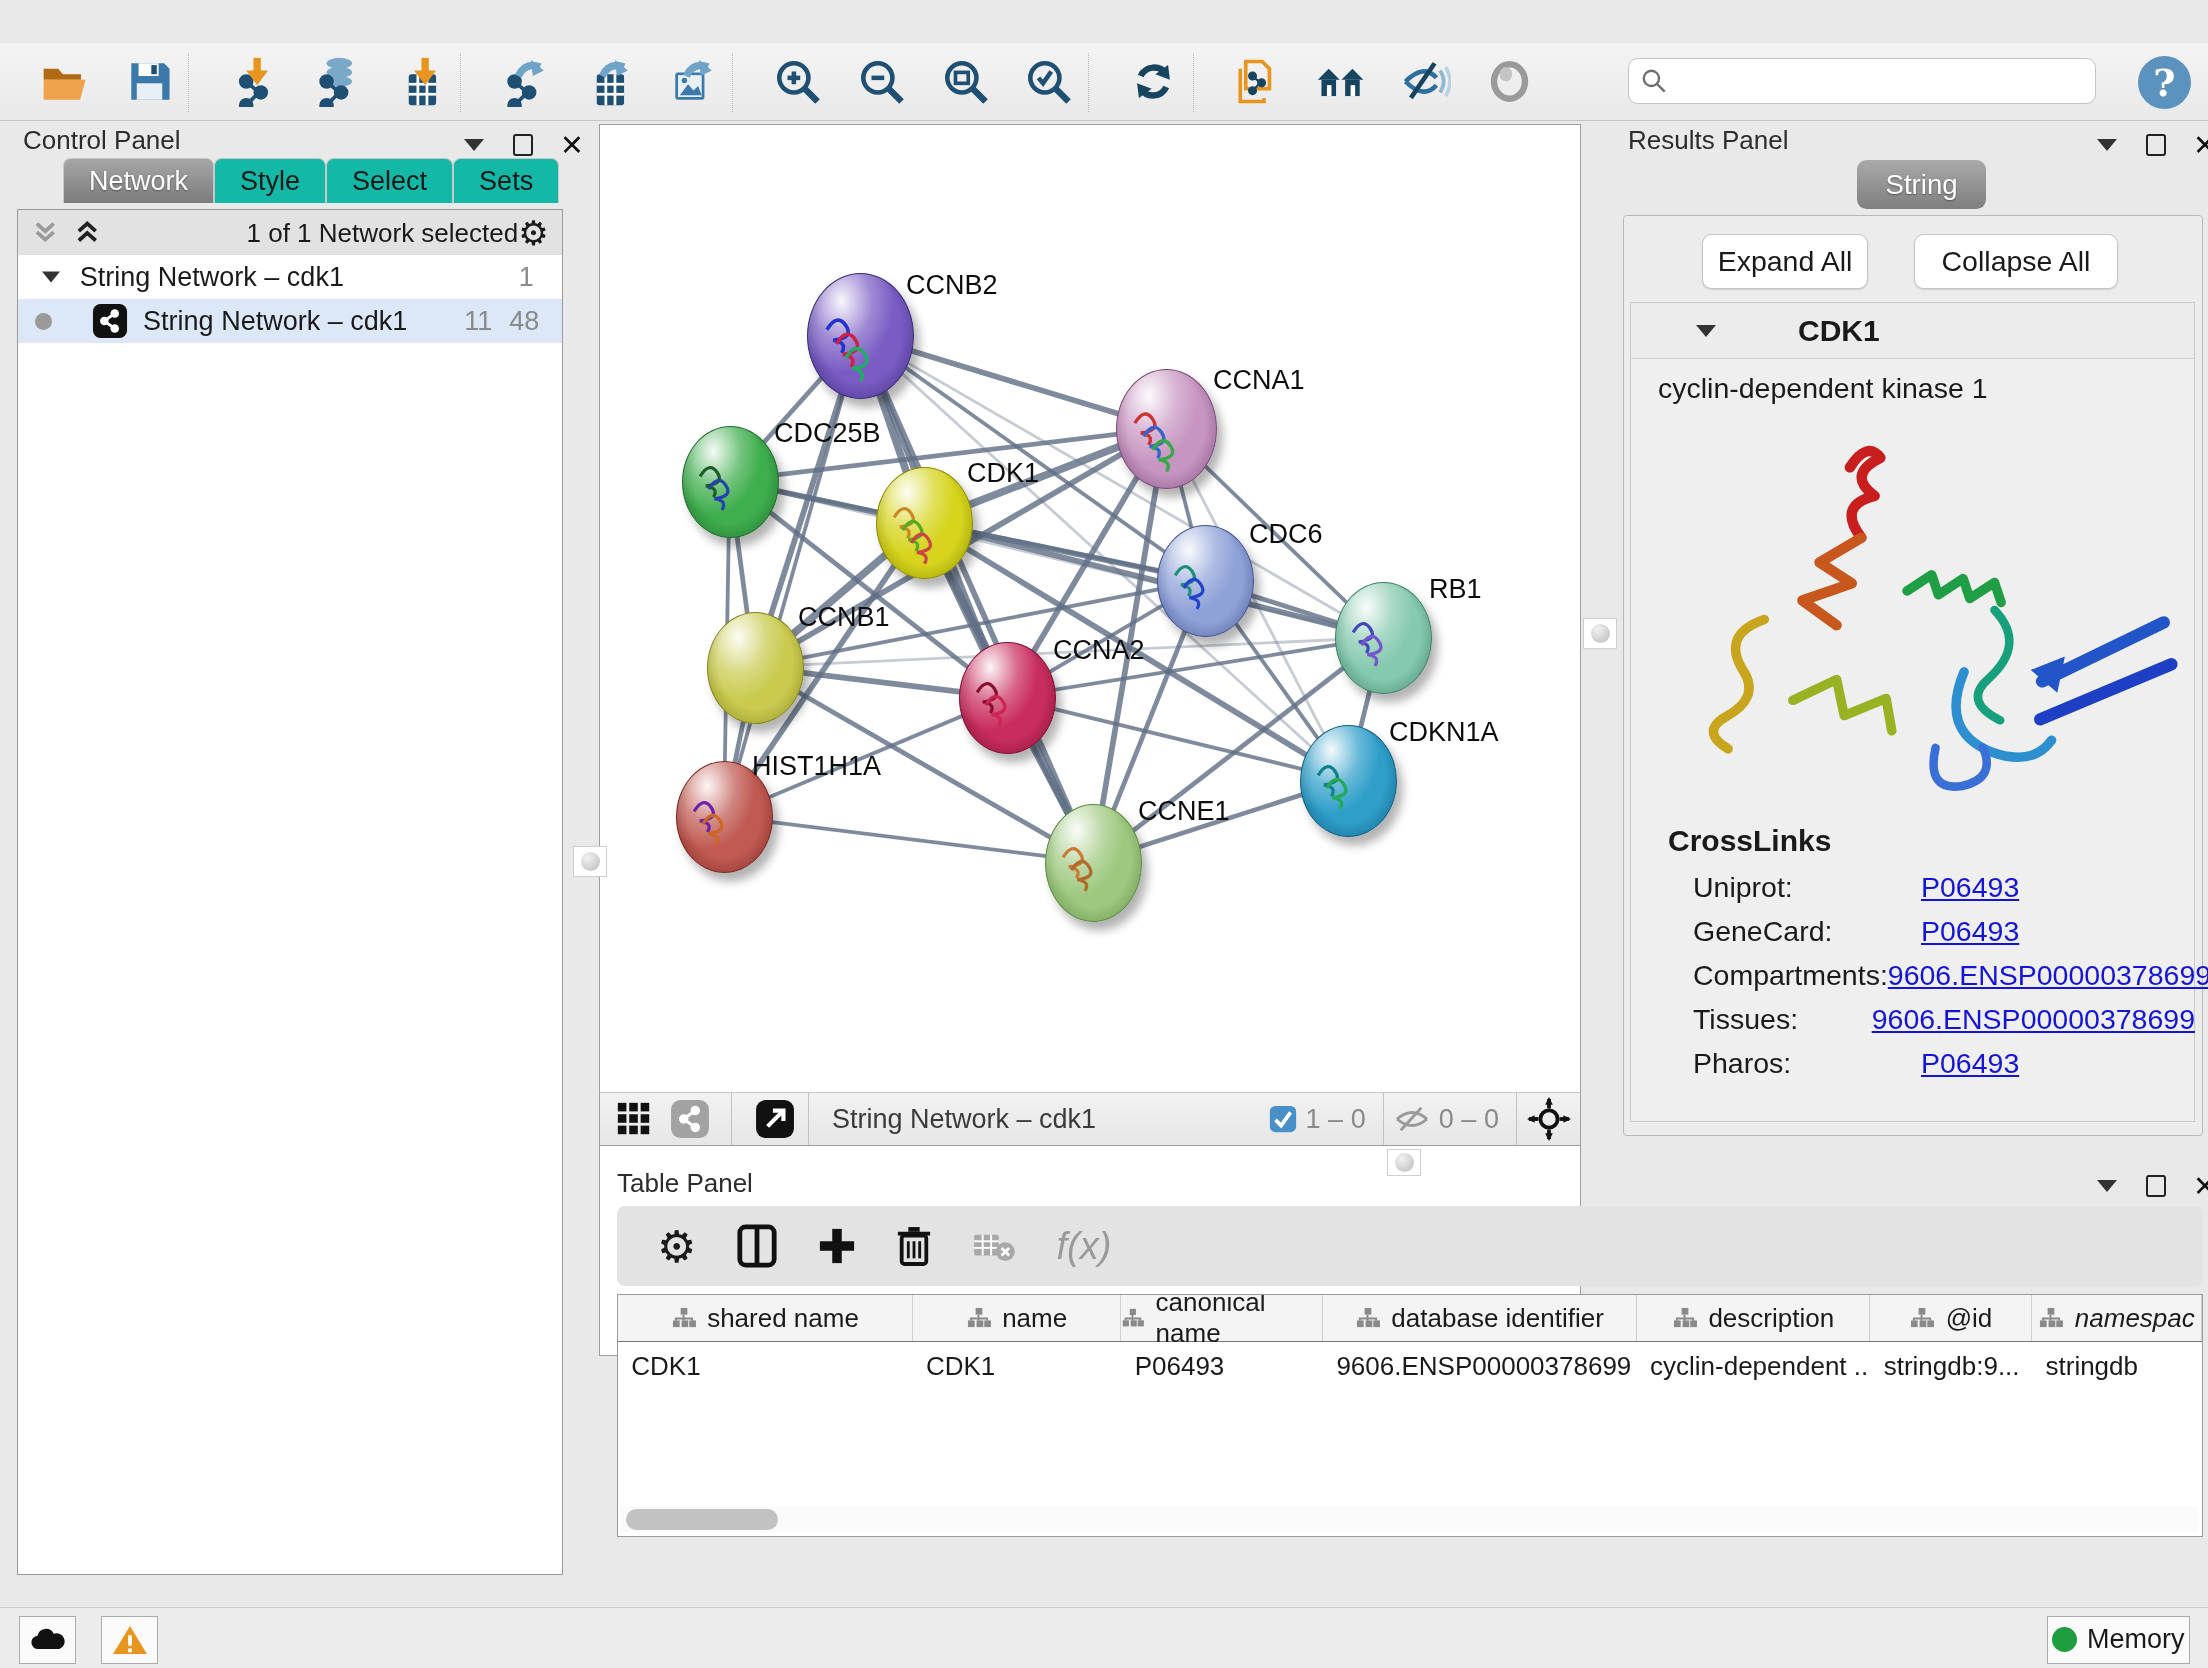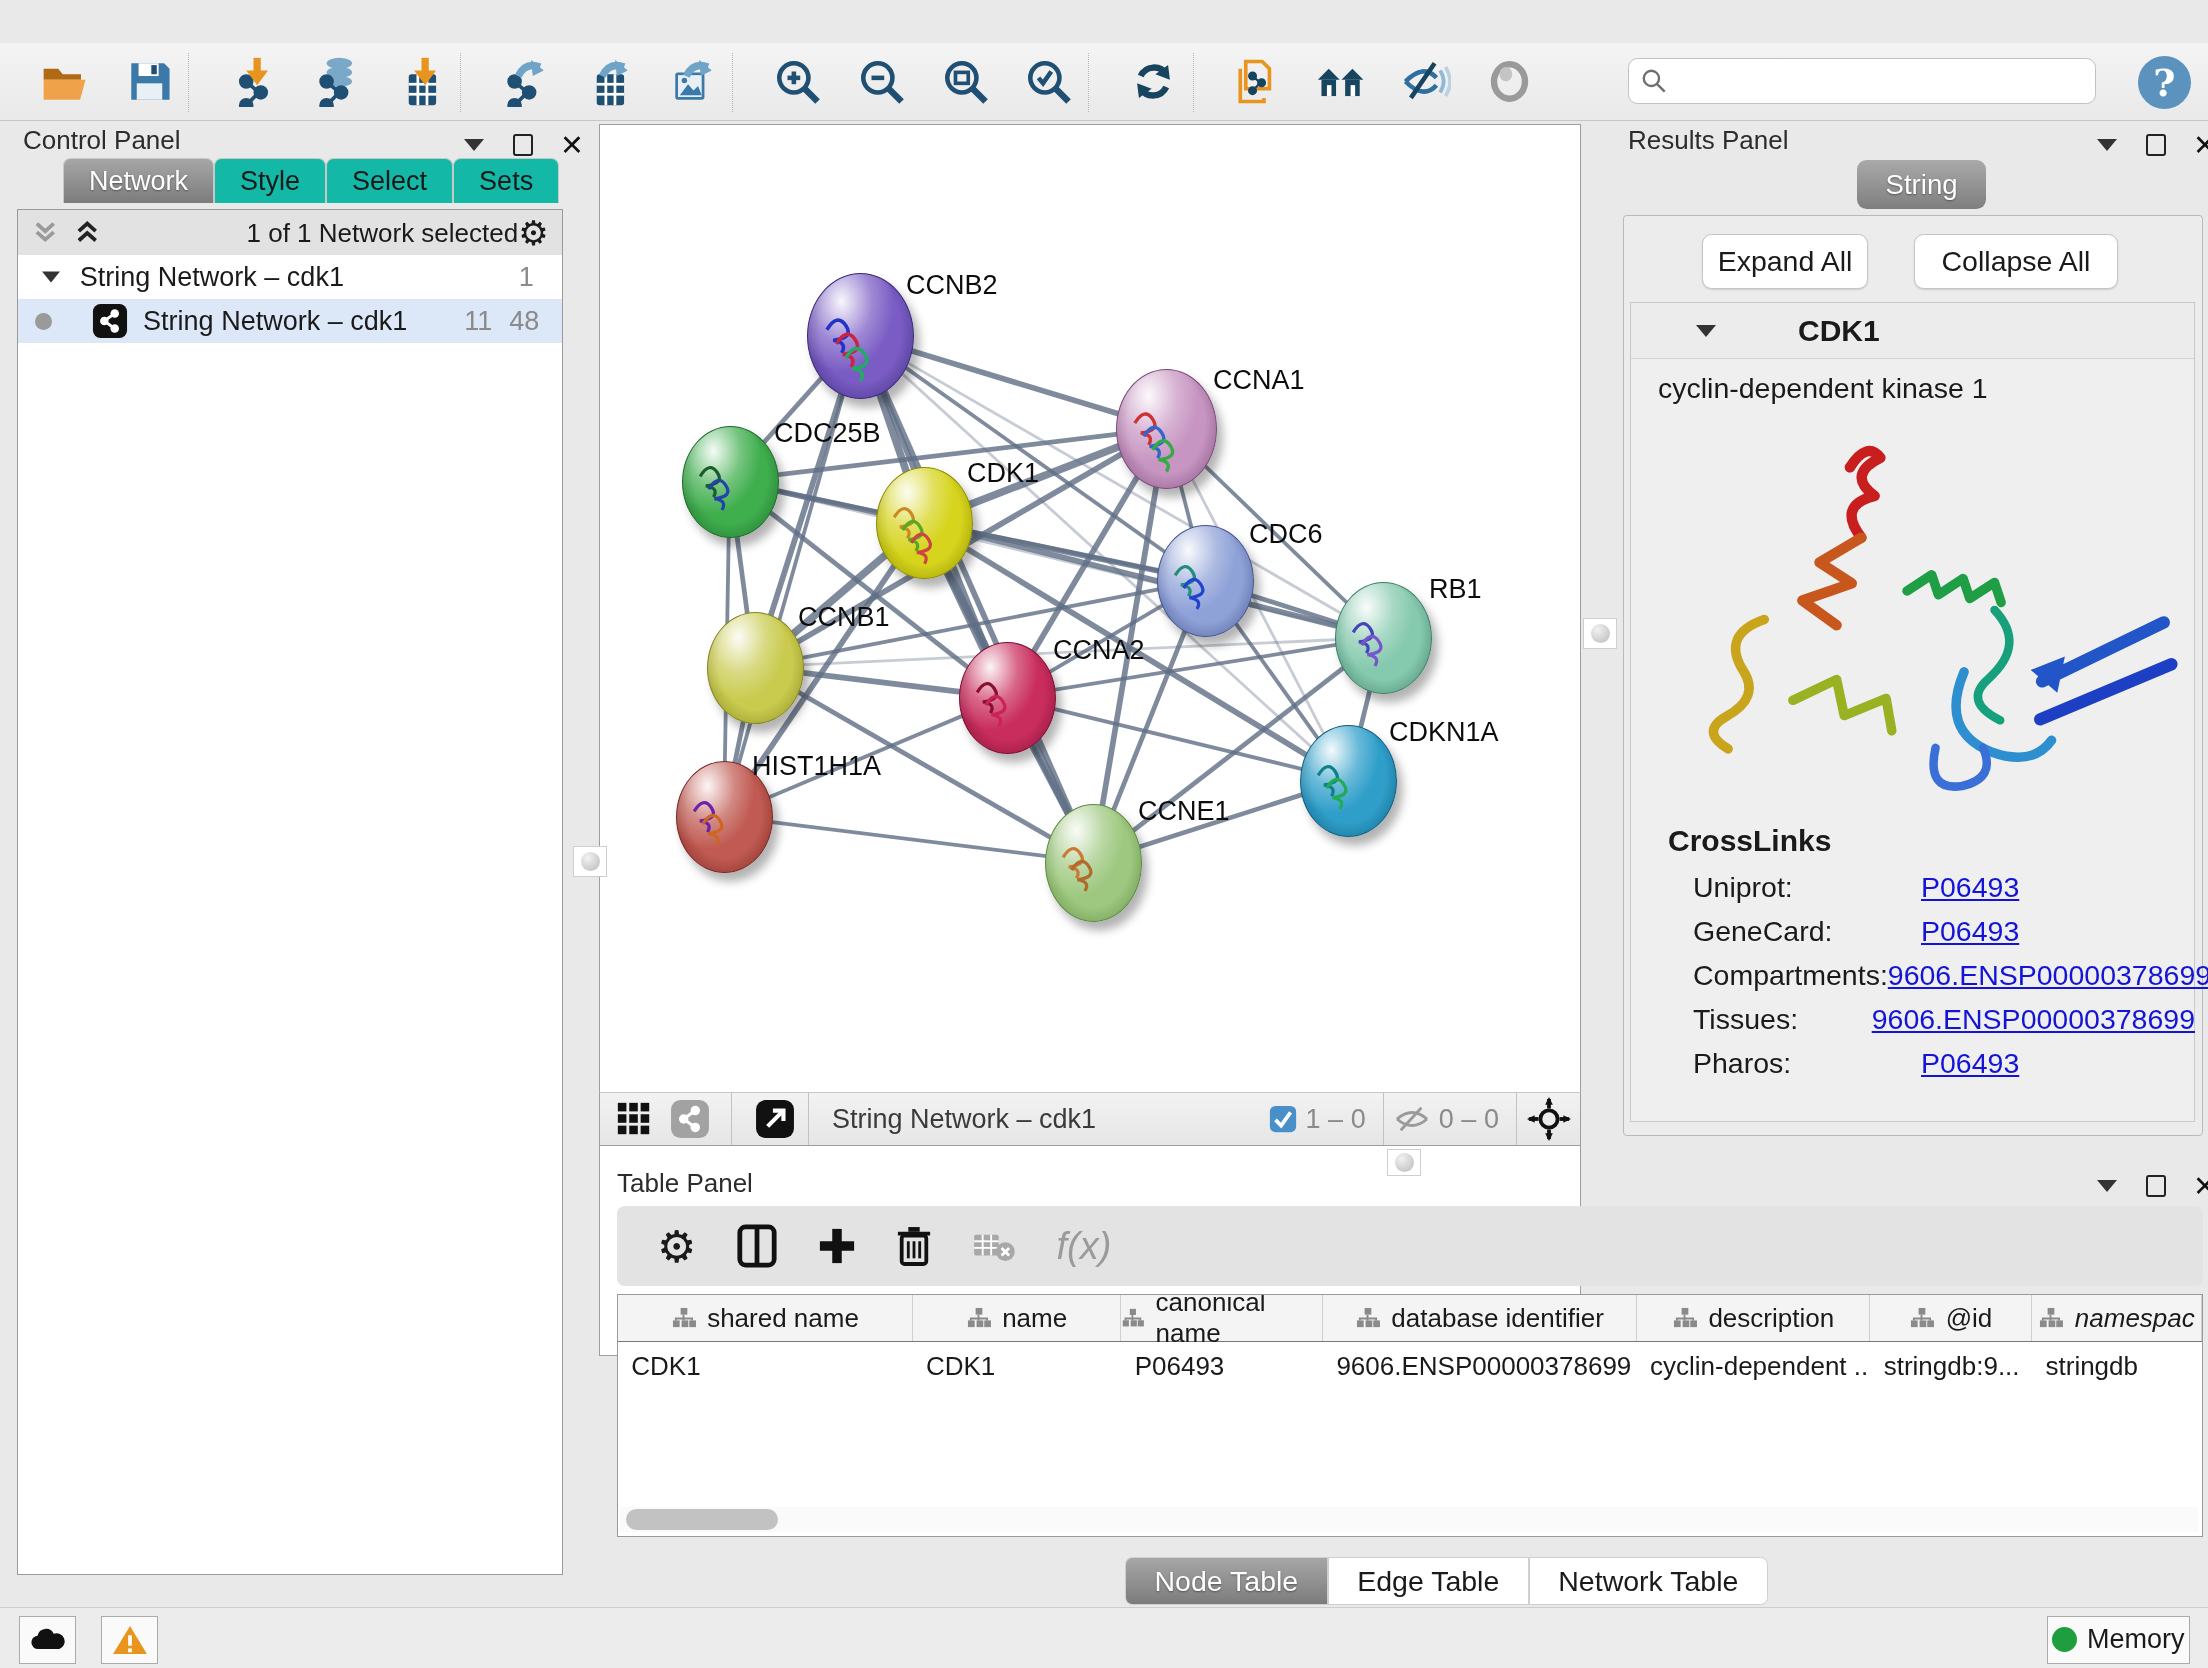--- a/index.html
+++ b/index.html
@@ -770,25 +770,20 @@
         <div class="td" style="width: 202px;">P06493</div>
         <div class="td" style="width: 314px;">9606.ENSP00000378699</div>
         <div class="td" style="width: 234px;">cyclin-dependent ...</div>
         <div class="td" style="width: 162px;">stringdb:9...</div>
         <div class="td" style="width: 170px;">stringdb</div>
       </div>
     <div id="hscroll">
       <div id="hthumb"></div>
     </div>
   </div>
-  <div id="tbl-tabs" class="abs">
-      <div class="btab sel">Node Table</div>
-      <div class="btab">Edge Table</div>
-      <div class="btab">Network Table</div>
-    </div>
 
   <div id="statusbar" class="abs">
     <div class="st-btn" style="left:19px;width:57px">
       <svg width="38" height="27" viewBox="0 0 40 28">
         <path d="M10 24 a7 7 0 0 1 -1 -14 a9 9 0 0 1 17 -2 a7 7 0 0 1 6 16 z" fill="#111"></path>
       </svg>
     </div>
     <div class="st-btn" style="left:101px;width:57px">
       <svg width="36" height="32" viewBox="0 0 38 34">
         <polygon points="19,2 37,32 1,32" fill="#e8951f"></polygon>

